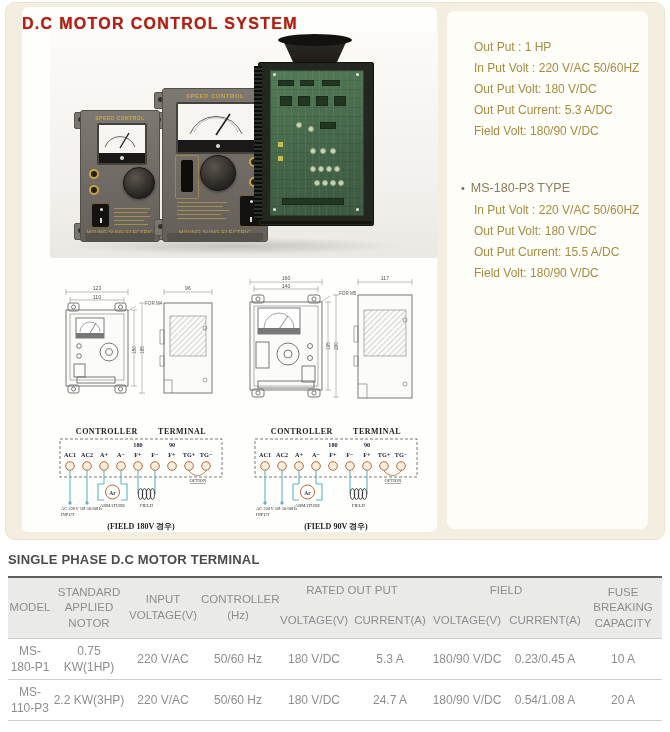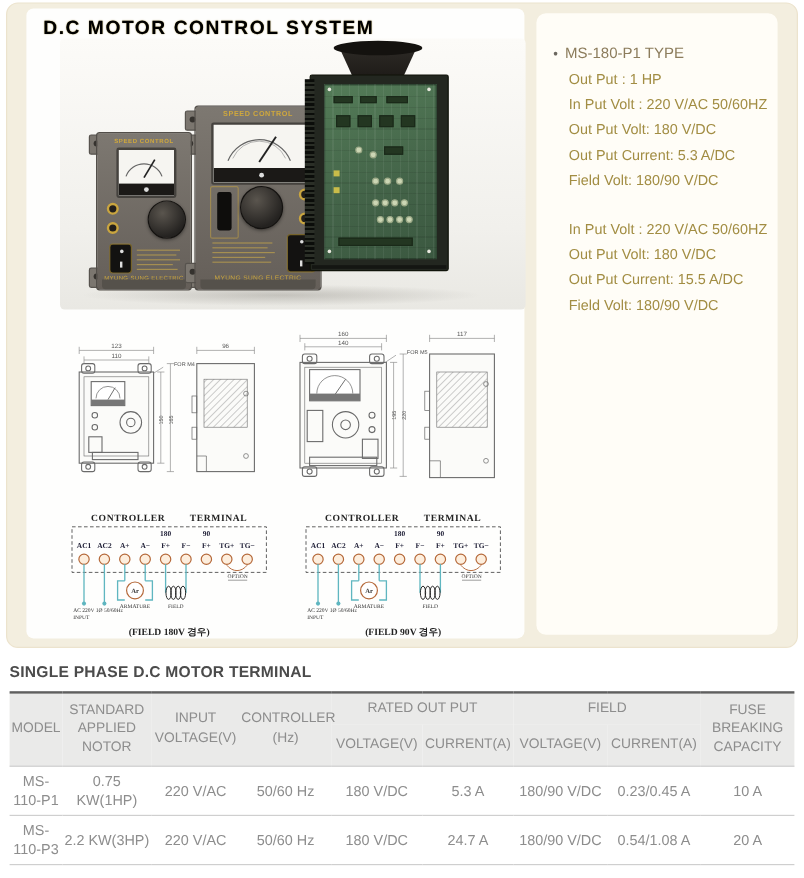--- a/index.html
+++ b/index.html
@@ -1,20 +1,20 @@
 <!DOCTYPE html>
 <html><head>
 <meta charset="utf-8">
 <style>
   html,body{margin:0;padding:0;background:#fff;}
   .stage{position:relative;width:670px;height:732px;background:#fff;font-family:"Liberation Sans",sans-serif;overflow:hidden;}
   .band{position:absolute;left:5px;top:2px;width:658px;height:536px;background:#f3eedf;border:1px solid #ece3cd;border-radius:10px;}
   .panel-left{position:absolute;left:22px;top:7px;width:415px;height:525px;background:#fefefd;border-radius:6px;}
   .panel-right{position:absolute;left:447px;top:11px;width:201px;height:518px;background:#fffdf7;border-radius:8px;}
-  .main-title{position:absolute;left:36px;top:15px;font-size:16px;font-weight:bold;color:#000000;letter-spacing:1.3px;text-shadow:0 0 1px #8a7526;}
+  .main-title{position:absolute;left:22px;top:15px;font-size:16px;font-weight:bold;color:#b91c1c;letter-spacing:1.3px;text-shadow:0 0 1px #8a7526;}
   
   .photo{position:absolute;left:50px;top:32px;width:388px;height:226px;border-radius:4px;
          background:linear-gradient(180deg,#fcfbf8 0%,#f1f0ec 70%,#e9e8e3 100%);}
   .photo-shadow{position:absolute;left:16px;top:205px;width:336px;height:18px;
          background:radial-gradient(ellipse at center,rgba(60,55,45,.22) 0%,rgba(60,55,45,0) 70%);}
   .dev{position:absolute;}
   .tab{position:absolute;width:12px;height:15px;background:#7b766f;border:1px solid #57534e;border-radius:2px;}
   .tab .hole{position:absolute;left:3px;top:4px;width:5px;height:5px;border-radius:50%;background:#35322e;display:block;}
   .dbody,.dbody-l{position:absolute;left:0;top:0;right:0;bottom:0;background:linear-gradient(180deg,#7d7871,#655f59);border:1px solid #524e49;border-radius:3px;}
   .dev-label{position:absolute;top:4px;left:0;right:0;text-align:center;color:#cfa83d;font-weight:bold;letter-spacing:.5px;}
@@ -432,28 +432,28 @@
       <text x="150" y="58" text-anchor="middle">OPTION</text>
       <text x="13" y="86">AC 220V 1Ø 50/60Hz</text>
       <text x="13" y="92">INPUT</text>
     </g>
     <line x1="142" y1="59.5" x2="158" y2="59.5" stroke="#333" stroke-width=".4"></line>
     <text x="93" y="105" text-anchor="middle" font-family="Liberation Serif, serif" font-weight="bold" font-size="8" fill="#222">(FIELD 90V 경우)</text>
   </svg>
 
   <div class="panel-right" style="background:transparent">
     <div class="spec-block" style="top:26px">
-      <div class="spec-title"><span class="spec-bullet">•</span><span>MS-180-P1 TYPE</span></div>
       <div class="spec-line">Out Put : 1 HP</div>
       <div class="spec-line">In Put Volt : 220 V/AC 50/60HZ</div>
       <div class="spec-line">Out Put Volt: 180 V/DC</div>
       <div class="spec-line">Out Put Current: 5.3 A/DC</div>
       <div class="spec-line">Field Volt: 180/90 V/DC</div>
     </div>
     <div class="spec-block" style="top:170px">
+      <div class="spec-title"><span class="spec-bullet">•</span><span>MS-180-P3 TYPE</span></div>
       <div class="spec-line">In Put Volt : 220 V/AC 50/60HZ</div>
       <div class="spec-line">Out Put Volt: 180 V/DC</div>
       <div class="spec-line">Out Put Current: 15.5 A/DC</div>
       <div class="spec-line">Field Volt: 180/90 V/DC</div>
     </div>
   </div>
 
   <div class="bottom-title">SINGLE PHASE D.C MOTOR TERMINAL</div>
   <table class="spec-table">
     <colgroup>
@@ -479,21 +479,21 @@
       </tr>
       <tr>
         <th style="height:28px">VOLTAGE(V)</th>
         <th>CURRENT(A)</th>
         <th>VOLTAGE(V)</th>
         <th>CURRENT(A)</th>
       </tr>
     </thead>
     <tbody>
       <tr>
-        <td>MS-110-P1</td>
+        <td>MS-180-P1</td>
         <td>0.75 KW(1HP)</td>
         <td>220 V/AC</td>
         <td>50/60 Hz</td>
         <td>180 V/DC</td>
         <td>5.3 A</td>
         <td>180/90 V/DC</td>
         <td>0.23/0.45 A</td>
         <td>10 A</td>
       </tr>
       <tr>

